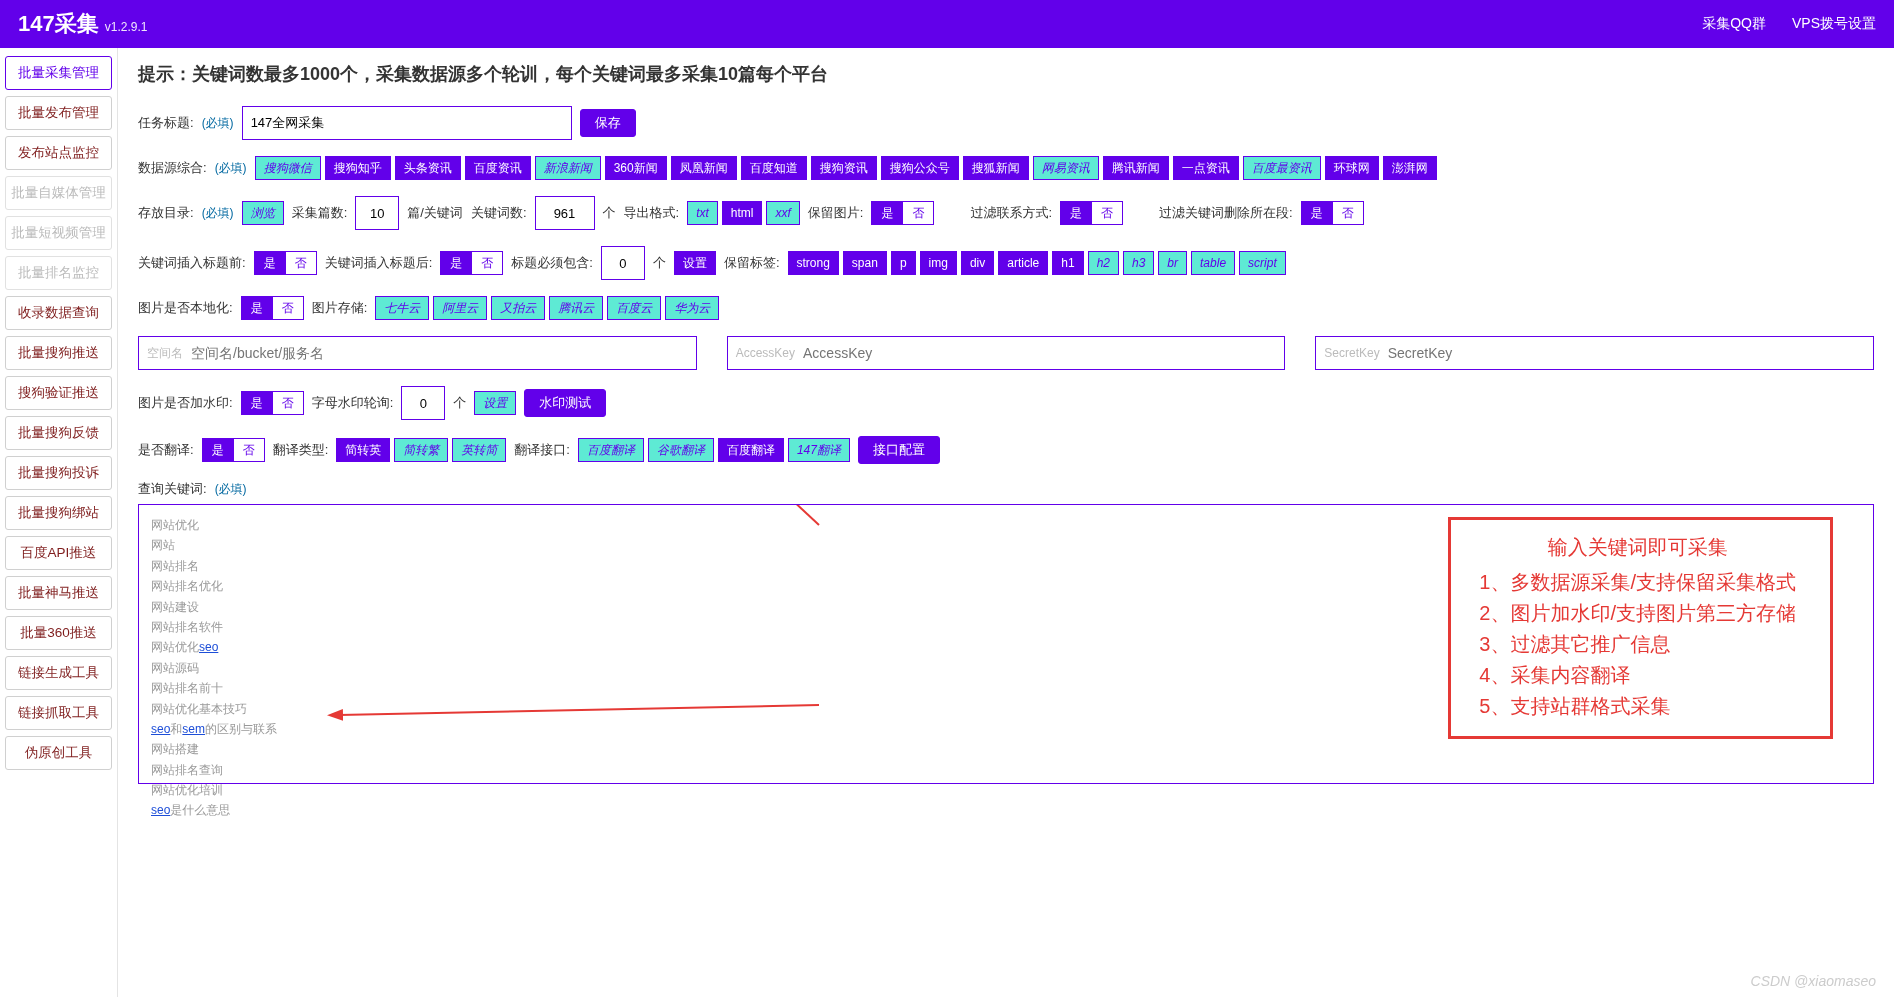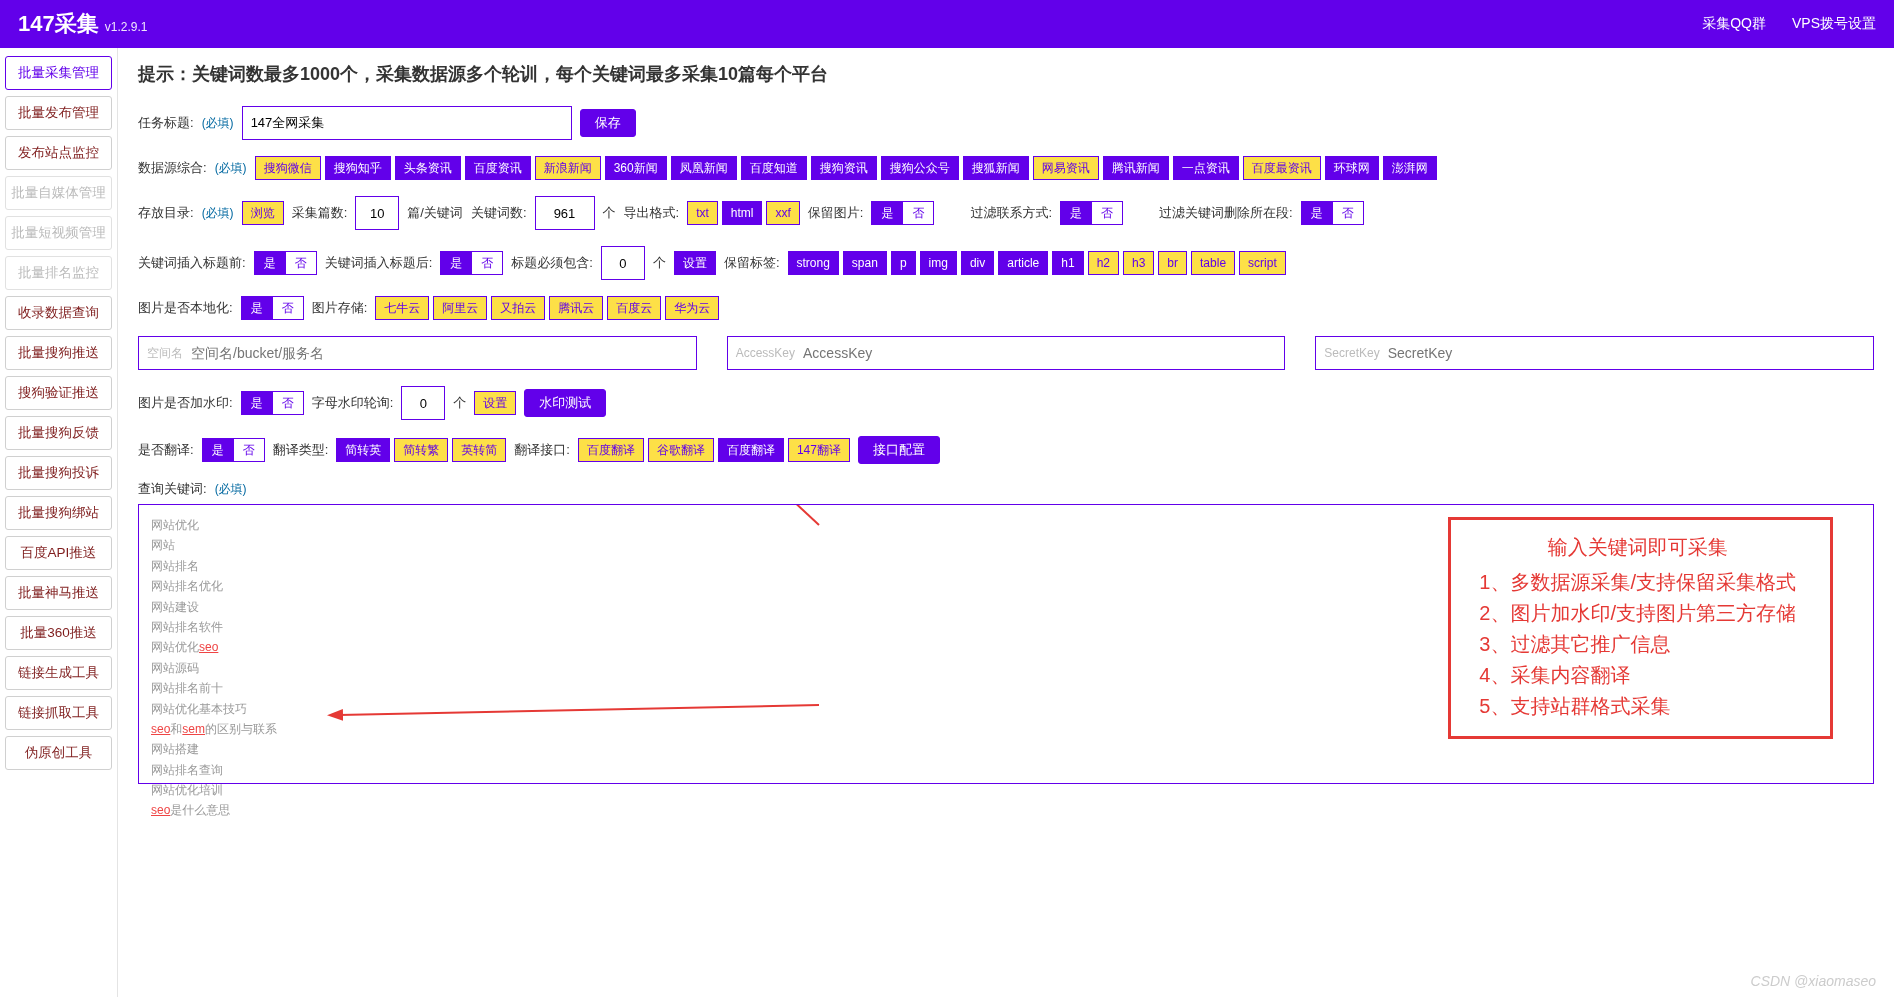--- a/index.html
+++ b/index.html
@@ -18,32 +18,32 @@
 .tip { font-size: 18px; font-weight: bold; color: #333; margin-bottom: 20px; }
 .row { display: flex; align-items: center; flex-wrap: wrap; margin-bottom: 16px; gap: 8px; }
 .label { font-size: 13px; color: #333; white-space: nowrap; }
 .req { color: #0369a1; font-size: 12px; }
 .text-input { height: 28px; border: 1px solid #6200ea; padding: 16px 8px; font-size: 13px; background: #fff; }
 .text-input.wide { width: 330px; }
 .text-input.num { width: 44px; text-align: center; }
 .text-input.num2 { width: 60px; text-align: center; }
 .btn { height: 28px; padding: 0 14px; border: 1px solid #6200ea; background: #6200ea; color: #fff; border-radius: 3px; cursor: pointer; font-size: 13px; display: inline-flex; align-items: center; }
 .tag { height: 24px; padding: 0 8px; font-size: 12px; border: 1px solid #6200ea; background: #6200ea; color: #fff; display: inline-flex; align-items: center; cursor: pointer; }
-.tag.outline { background: #fde047; color: #6200ea; }
+.tag.outline { background: #5eead4; color: #6200ea; font-style: italic; }
 .toggle { display: inline-flex; }
 .toggle span { height: 24px; padding: 0 9px; border: 1px solid #6200ea; font-size: 12px; display: inline-flex; align-items: center; cursor: pointer; background: #fff; color: #6200ea; }
 .toggle span.on { background: #6200ea; color: #fff; }
 .toggle span:first-child { border-right: none; }
 .cloud-input { height: 34px; border: 1px solid #6200ea; display: flex; align-items: center; padding: 0 8px; gap: 8px; flex: 1; }
 .cloud-input .pre { color: #bbb; font-size: 12px; }
 .cloud-input input { border: none; flex: 1; font-size: 14px; color: #999; outline: none; }
 .cloud-row { display: flex; gap: 30px; margin-bottom: 16px; }
 .kw-box { width: 100%; height: 280px; border: 1px solid #6200ea; padding: 10px 12px; position: relative; margin-top: 6px; }
 .kw-line { font-size: 12px; color: #999; line-height: 1.7; }
-.kw-line .hl { color: #ef4444; text-decoration: underline; }
+.kw-line .hl { color: #1d4ed8; text-decoration: underline; }
 .anno-box { position: absolute; right: 40px; top: 12px; border: 3px solid #e53935; padding: 14px 34px 14px 28px; }
 .anno-title { color: #e53935; font-size: 20px; text-align: center; margin-bottom: 6px; }
 .anno-line { color: #e53935; font-size: 20px; line-height: 1.55; }
 .watermark { position: fixed; right: 18px; bottom: 8px; color: #ccc; font-size: 14px; font-style: italic; }
 svg.arrow-svg { position: absolute; top: 0; left: 0; pointer-events: none; }
 </style>
 </head>
 <body>
 
 <div class="header">

